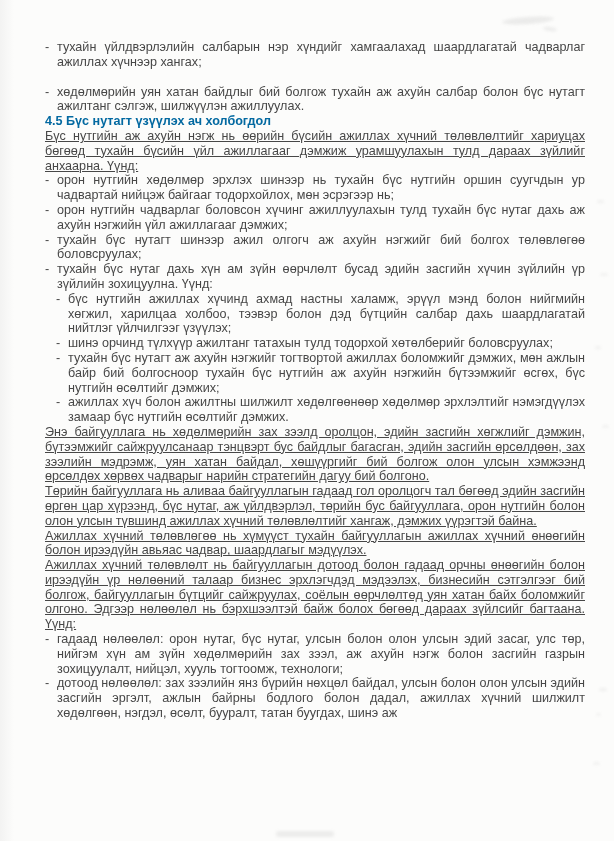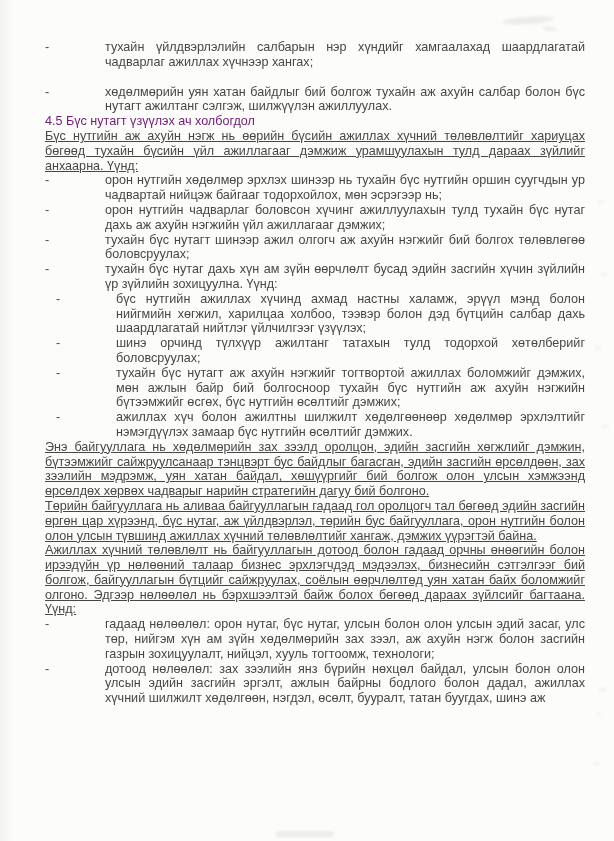--- a/index.html
+++ b/index.html
@@ -36,39 +36,38 @@
     font-size: 12.6px;
     line-height: 14.8px;
     color: #474747;
     text-align: justify;
   }
   .para {
     text-align: justify;
     text-decoration: underline;
   }
   .heading {
-    font-weight: normal;
-    color: #701a75;
+    font-weight: bold;
+    color: #0369a1;
     text-align: left;
   }
   .spacer {
     height: 15px;
   }
   .bullet {
     display: flex;
     align-items: flex-start;
   }
   .bullet .marker {
     flex: 0 0 12px;
     text-align: left;
   }
   .bullet .btext {
     flex: 1 1 auto;
     text-align: justify;
-    margin-left: 48px;
   }
   .bullet.level2 {
     margin-left: 11px;
   }
   
   .artifact {
     position: absolute;
     background: rgba(150,150,150,0.30);
     border-radius: 50%;
     filter: blur(1.5px);
@@ -128,20 +127,21 @@
       <div class="bullet level2">
         <span class="marker">-</span>
         <span class="btext">тухайн бүс нутагт аж ахуйн нэгжийг тогтвортой ажиллах боломжийг дэмжих, мөн ажлын байр бий болгосноор тухайн бүс нутгийн аж ахуйн нэгжийн бүтээмжийг өсгөх, бүс нутгийн өсөлтийг дэмжих;</span>
       </div>
       <div class="bullet level2">
         <span class="marker">-</span>
         <span class="btext">ажиллах хүч болон ажилтны шилжилт хөдөлгөөнөөр хөдөлмөр эрхлэлтийг нэмэгдүүлэх замаар бүс нутгийн өсөлтийг дэмжих.</span>
       </div>
       <div class="para">Энэ байгууллага нь хөдөлмөрийн зах зээлд оролцон, эдийн засгийн хөгжлийг дэмжин, бүтээмжийг сайжруулсанаар тэнцвэрт бус байдлыг багасган, эдийн засгийн өрсөлдөөн, зах зээлийн мэдрэмж, уян хатан байдал, хөшүүргийг бий болгож олон улсын хэмжээнд өрсөлдөх хөрвөх чадварыг нарийн стратегийн дагуу бий болгоно.</div>
       <div class="para">Төрийн байгууллага нь аливаа байгууллагын гадаад гол оролцогч тал бөгөөд эдийн засгийн өргөн цар хүрээнд, бүс нутаг, аж үйлдвэрлэл, төрийн бус байгууллага, орон нутгийн болон олон улсын түвшинд ажиллах хүчний төлөвлөлтийг хангаж, дэмжих үүрэгтэй байна.</div>
+      <div class="para">Ажиллах хүчний төлөвлөгөө нь хүмүүст тухайн байгууллагын ажиллах хүчний өнөөгийн болон ирээдүйн авьяас чадвар, шаардлагыг мэдүүлэх.</div>
       <div class="para">Ажиллах хүчний төлөвлөлт нь байгууллагын дотоод болон гадаад орчны өнөөгийн болон ирээдүйн үр нөлөөний талаар бизнес эрхлэгчдэд мэдээлэх, бизнесийн сэтгэлгээг бий болгож, байгууллагын бүтцийг сайжруулах, соёлын өөрчлөлтөд уян хатан байх боломжийг олгоно. Эдгээр нөлөөлөл нь бэрхшээлтэй байж болох бөгөөд дараах зүйлсийг багтаана. Үүнд:</div>
       <div class="bullet level1">
         <span class="marker">-</span>
         <span class="btext">гадаад нөлөөлөл: орон нутаг, бүс нутаг, улсын болон олон улсын эдий засаг, улс төр, нийгэм хүн ам зүйн хөдөлмөрийн зах зээл, аж ахуйн нэгж болон засгийн газрын зохицуулалт, нийцэл, хууль тогтоомж, технологи;</span>
       </div>
       <div class="bullet level1">
         <span class="marker">-</span>
         <span class="btext">дотоод нөлөөлөл: зах зээлийн янз бүрийн нөхцөл байдал, улсын болон олон улсын эдийн засгийн эргэлт, ажлын байрны бодлого болон дадал, ажиллах хүчний шилжилт хөдөлгөөн, нэгдэл, өсөлт, бууралт, татан буугдах, шинэ аж</span>
       </div>
     </div>

